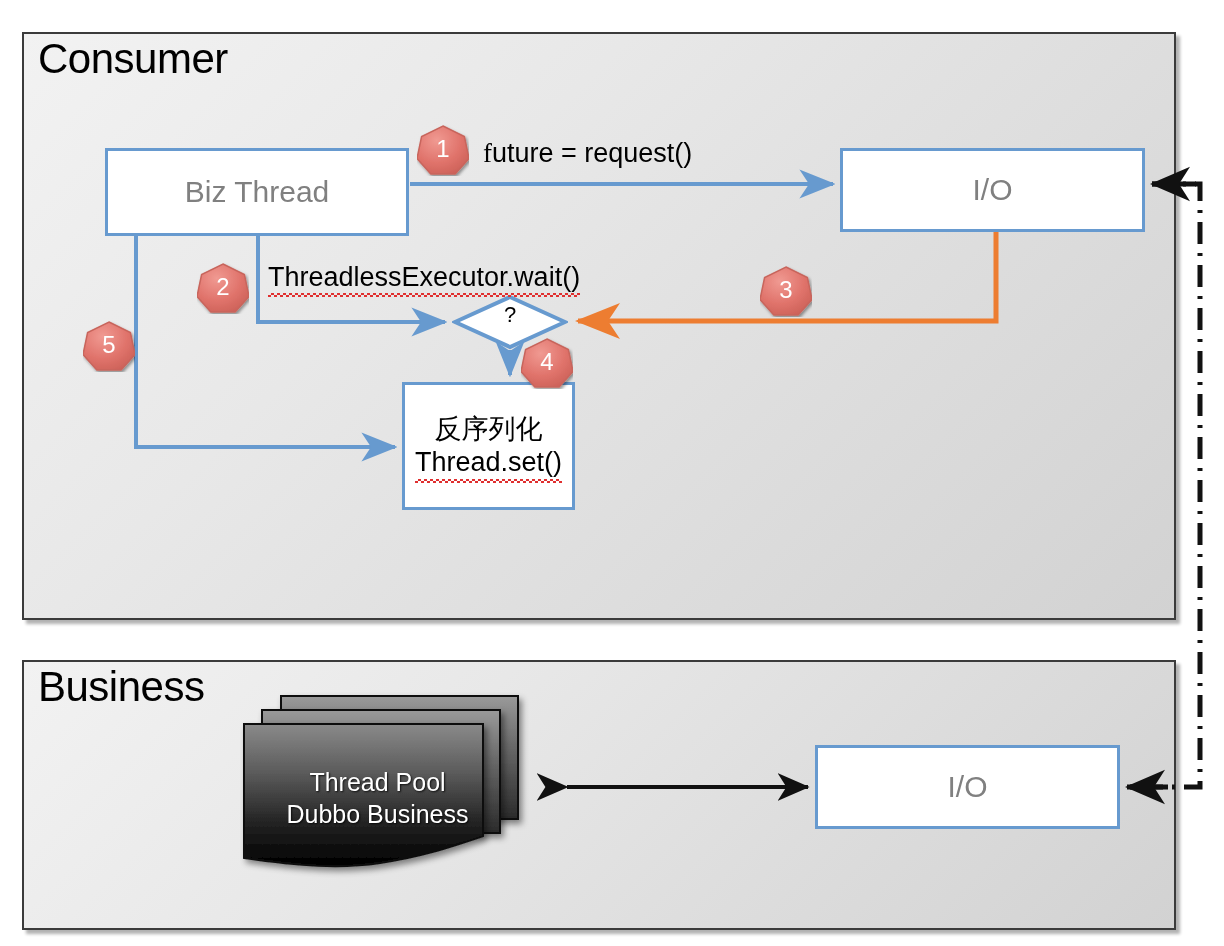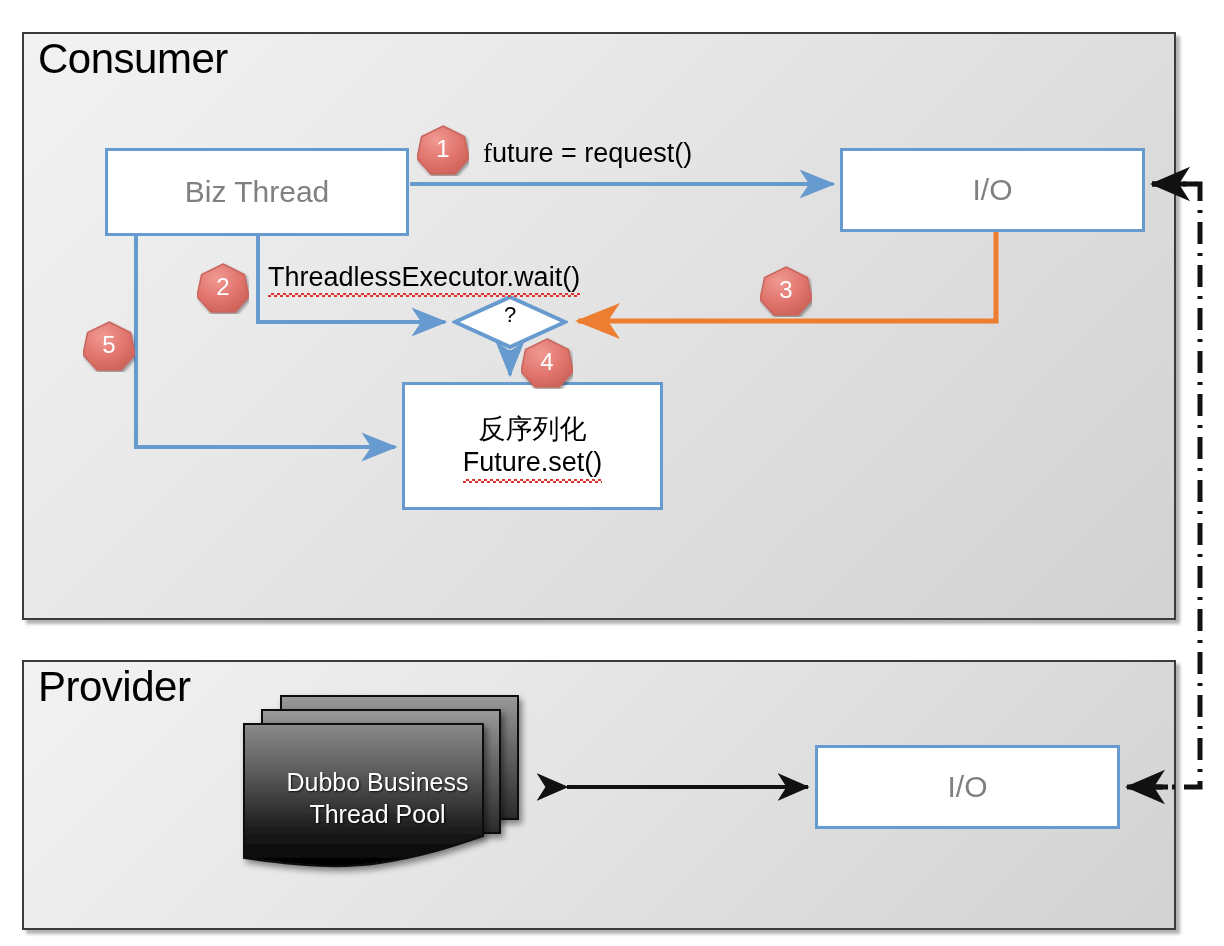--- a/index.html
+++ b/index.html
@@ -60,21 +60,21 @@
   .box-label-black {
     color: #000000;
     font-size: 27px;
     line-height: 1.22;
     font-family: "Liberation Sans", sans-serif;
   }
 
   #biz-thread { left: 105px; top: 148px; width: 304px; height: 88px; }
   #io-consumer { left: 840px; top: 148px; width: 305px; height: 84px; }
   #io-provider { left: 815px; top: 745px; width: 305px; height: 84px; }
-  #future-set  { left: 402px; top: 382px; width: 261px; height: 128px; flex-direction: column; }
+  #future-set  { left: 402px; top: 382px; width: 173px; height: 128px; flex-direction: column; }
 
   
   .squiggle {
     position: relative;
     display: inline-block;
   }
   .squiggle::after {
     content: "";
     position: absolute;
     left: 0;
@@ -171,21 +171,21 @@
 </head>
 <body>
 
 <div id="stage">
 
   <div id="consumer-panel" class="panel">
     <div class="panel-title">Consumer</div>
   </div>
 
   <div id="provider-panel" class="panel">
-    <div class="panel-title">Provider</div>
+    <div class="panel-title">Business</div>
   </div>
 
   <svg id="connectors" viewBox="0 0 1224 946" xmlns="http://www.w3.org/2000/svg">
     <defs>
       <marker id="arrow-blue" markerWidth="9" markerHeight="8" refX="8.4" refY="4" orient="auto" markerUnits="strokeWidth">
         <path d="M0,0.4 L9,4 L0,7.6 L2.4,4 Z" fill="#679ACF"></path>
       </marker>
       <marker id="arrow-orange" markerWidth="9" markerHeight="8" refX="8.4" refY="4" orient="auto" markerUnits="strokeWidth">
         <path d="M0,0.4 L9,4 L0,7.6 L2.4,4 Z" fill="#ED7D31"></path>
       </marker>
@@ -219,21 +219,21 @@
   <div id="biz-thread" class="box">
     <span class="box-label-gray">Biz Thread</span>
   </div>
 
   <div id="io-consumer" class="box">
     <span class="box-label-gray">I/O</span>
   </div>
 
   <div id="future-set" class="box">
     <span class="box-label-black">反序列化</span>
-    <span class="box-label-black squiggle">Future.set()</span>
+    <span class="box-label-black squiggle">Thread.set()</span>
   </div>
 
   <div id="decision-diamond">
     <svg width="116" height="56" viewBox="0 0 116 56" xmlns="http://www.w3.org/2000/svg">
       <polygon points="58,3 113,28 58,53 3,28" fill="#ffffff" stroke="#679ACF" stroke-width="4"></polygon>
     </svg>
     <div class="dia-label">?</div>
   </div>
 
   <div id="label-future-request" class="freetext">
@@ -265,22 +265,22 @@
 
       <path d="M41,10 L278,10 L278,133 L41,133 Z" fill="url(#sheetGradBack)" stroke="#111111" stroke-width="2" filter="url(#sheetShadow)"></path>
 
       <path d="M22,24 L260,24 L260,147 L22,147 Z" fill="url(#sheetGradBack)" stroke="#111111" stroke-width="2" filter="url(#sheetShadow)"></path>
 
       <path d="M4,38 L243,38 L243,150
                C205,163 180,171 140,177
                C100,183 60,180 4,172 Z" fill="url(#sheetGrad)" stroke="#111111" stroke-width="2" filter="url(#sheetShadow)"></path>
     </svg>
     <div class="stack-text">
+      <div>Thread Pool</div>
       <div>Dubbo Business</div>
-      <div>Thread Pool</div>
     </div>
   </div>
 
   <div id="io-provider" class="box">
     <span class="box-label-gray">I/O</span>
   </div>
 
   <div class="badge" style="left:417px; top:124px;">
     <svg width="52" height="52" viewBox="0 0 52 52" xmlns="http://www.w3.org/2000/svg">
       <defs>

